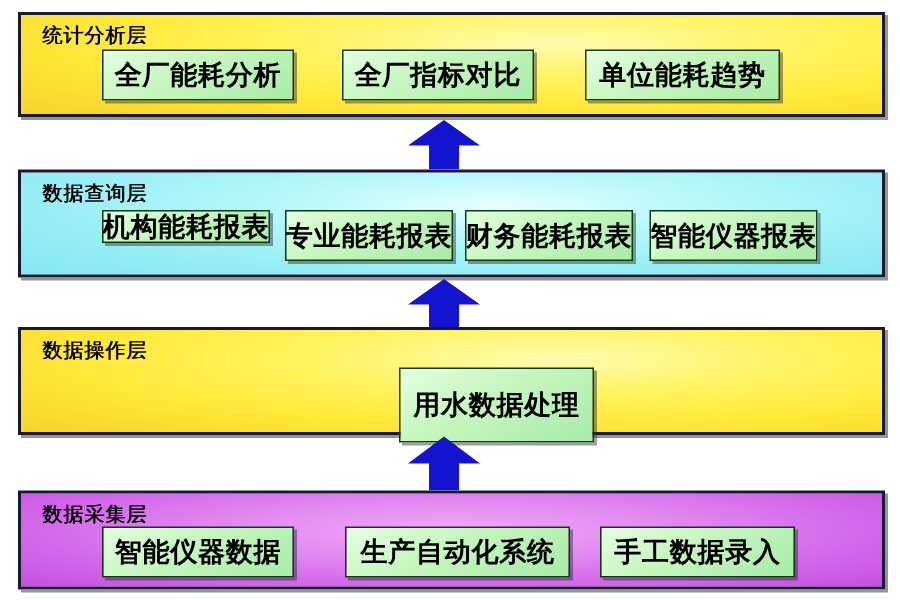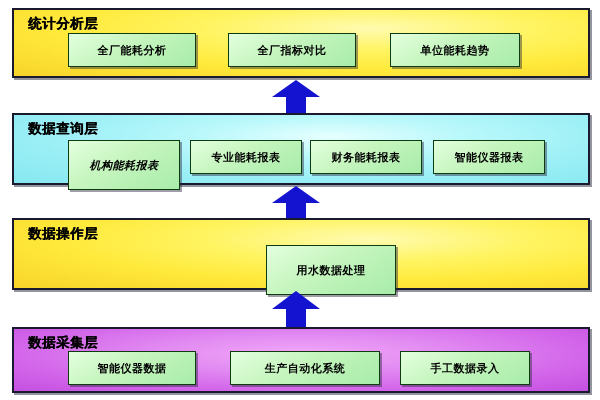--- a/index.html
+++ b/index.html
@@ -32,38 +32,38 @@
   .layer-magenta {
     background: radial-gradient(ellipse at 50% 40%, #f2a8f8 0%, #e28bf2 35%, #d366ea 70%, #c44fe0 100%);
   }
 
   
   .layer-title {
     position: absolute;
     left: 14px;
     top: 5px;
     font-size: 13.5px;
-    font-weight: bold;
+    font-weight: normal;
     color: #000000;
     letter-spacing: 0.5px;
     white-space: nowrap;
     text-shadow: 0.5px 0 0 #000;
   }
 
   
   .module {
     position: absolute;
     box-sizing: border-box;
     border: 1.5px solid #0f3b10;
     background: linear-gradient(150deg, #e3ffdf 0%, #c5f5bd 45%, #a8ecaa 100%);
     box-shadow: 2px 2px 0 rgba(40,40,60,0.45);
     display: flex;
     align-items: center;
     justify-content: center;
-    font-size: 11px;
+    font-size: 18px;
     font-weight: bold;
     color: #000000;
     white-space: nowrap;
     letter-spacing: 0.5px;
   }
 
   
   .arrow {
     position: absolute;
     display: block;
@@ -81,21 +81,21 @@
   <div class="module" style="left:228px; top:33px; width:128px; height:34px;">全厂指标对比</div>
   <div class="module" style="left:390px; top:33px; width:130px; height:34px;">单位能耗趋势</div>
 
   <svg class="arrow" style="left:268px; top:80px;" width="56" height="33" viewBox="0 0 56 33">
     <polygon points="28,0 52,17 38,17 38,33 18,33 18,17 4,17" fill="#1414d0"></polygon>
   </svg>
 
   <div class="layer layer-cyan" style="left:12px; top:113px; width:578px; height:72px;">
     <div class="layer-title">数据查询层</div>
   </div>
-  <div class="module" style="left:68px; top:140px; width:112px; height:50px;font-style:italic;">机构能耗报表</div>
+  <div class="module" style="left:68px; top:140px; width:112px; height:22px;">机构能耗报表</div>
   <div class="module" style="left:190px; top:140px; width:112px; height:34px;">专业能耗报表</div>
   <div class="module" style="left:433px; top:140px; width:112px; height:34px;">智能仪器报表</div>
   <div class="module" style="left:310px; top:140px; width:112px; height:34px;">财务能耗报表</div>
 
   <svg class="arrow" style="left:268px; top:186px;" width="56" height="33" viewBox="0 0 56 33">
     <polygon points="28,0 52,17 38,17 38,33 18,33 18,17 4,17" fill="#1414d0"></polygon>
   </svg>
 
   <div class="layer layer-yellow" style="left:12px; top:218px; width:578px; height:72px;">
     <div class="layer-title">数据操作层</div>

